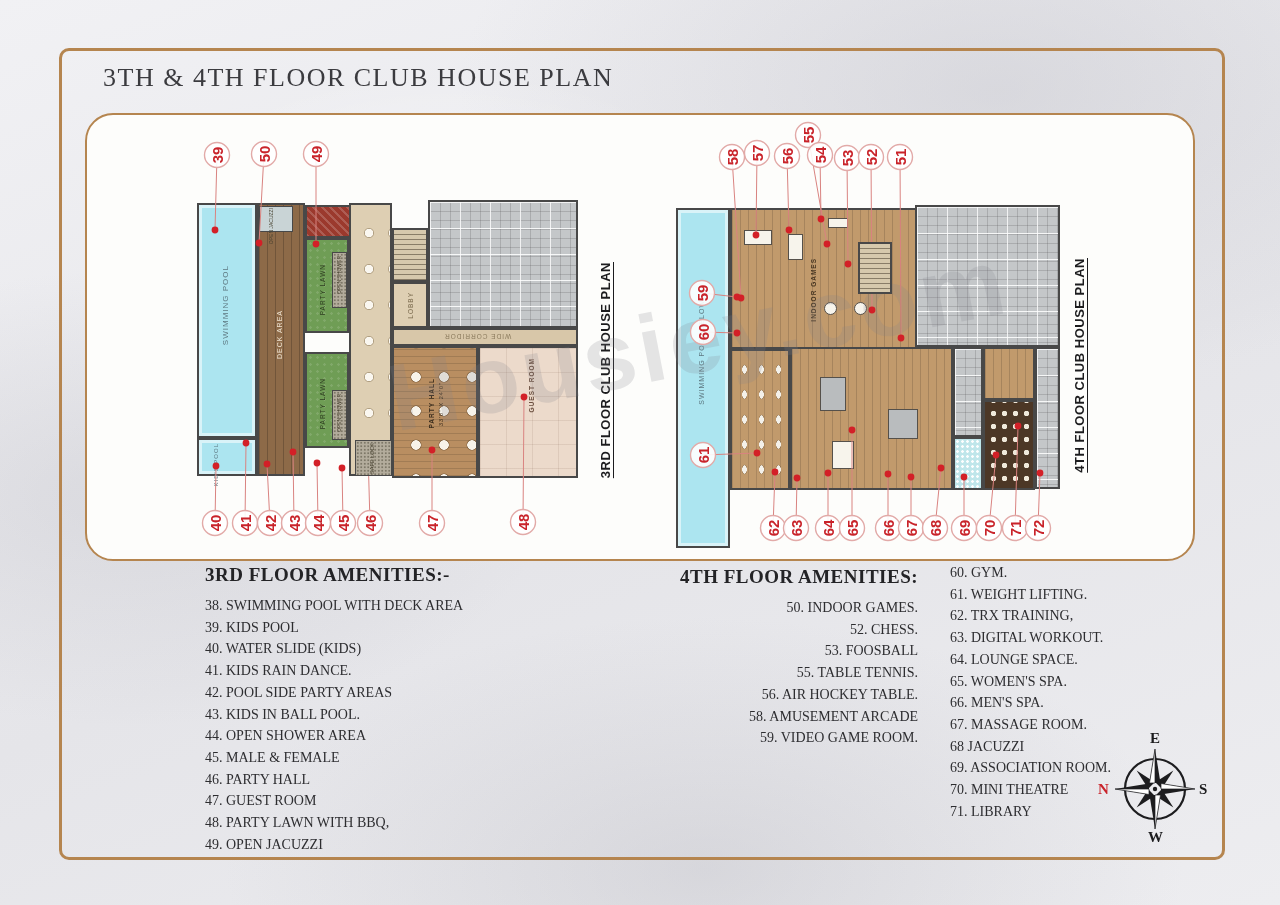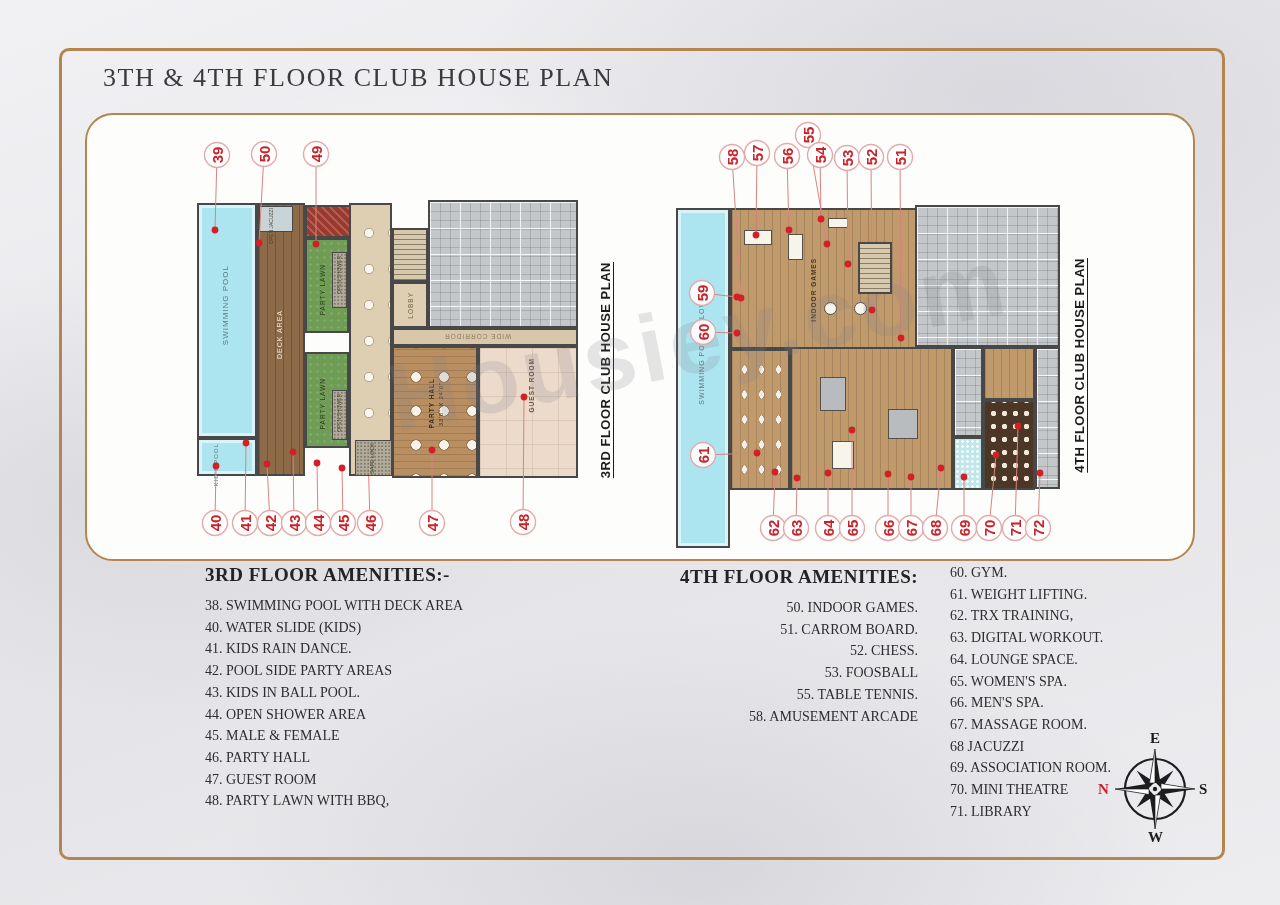--- a/index.html
+++ b/index.html
@@ -291,40 +291,43 @@
       <line x1="1038" y1="528" x2="1040" y2="473" stroke="#d98380" stroke-width="1"></line>
       <circle cx="1040" cy="473" r="3.4" fill="#d32027"></circle>
       <circle cx="1038" cy="528" r="12.5" fill="rgba(255,255,255,.9)" stroke="#e2aaa8" stroke-width="1.4"></circle>
       <text transform="translate(1038,528) rotate(-90)" text-anchor="middle" dominant-baseline="central" fill="#c9232a" font-size="15" font-weight="bold" font-family="Liberation Sans, sans-serif">72</text>
     </svg>
 
   <div class="legend-col" style="left:205px;top:564px;">
     <div class="legend-title">3RD FLOOR AMENITIES:-</div>
     <div>
         <div class="legend-item">38. SWIMMING POOL WITH DECK AREA</div>
+        <div class="legend-item">39. KIDS POOL</div>
         <div class="legend-item">40. WATER SLIDE (KIDS)</div>
         <div class="legend-item">41. KIDS RAIN DANCE.</div>
         <div class="legend-item">42. POOL SIDE PARTY AREAS</div>
         <div class="legend-item">43. KIDS IN BALL POOL.</div>
         <div class="legend-item">44. OPEN SHOWER AREA</div>
         <div class="legend-item">45. MALE &amp; FEMALE</div>
         <div class="legend-item">46. PARTY HALL</div>
         <div class="legend-item">47. GUEST ROOM</div>
         <div class="legend-item">48. PARTY LAWN WITH BBQ,</div>
+        <div class="legend-item">49. OPEN JACUZZI</div>
       </div>
   </div>
   <div class="legend-col" style="left:680px;top:566px;text-align:right;">
     <div class="legend-title">4TH FLOOR AMENITIES:</div>
     <div>
         <div class="legend-item">50. INDOOR GAMES.</div>
-        <div class="legend-item">51. CARROM BOARD.</div>
         <div class="legend-item">52. CHESS.</div>
         <div class="legend-item">53. FOOSBALL</div>
         <div class="legend-item">55. TABLE TENNIS.</div>
+        <div class="legend-item">56. AIR HOCKEY TABLE.</div>
         <div class="legend-item">58. AMUSEMENT ARCADE</div>
+        <div class="legend-item">59. VIDEO GAME ROOM.</div>
       </div>
   </div>
   <div class="legend-col" style="left:950px;top:562px;">
     <div>
         <div class="legend-item">60. GYM.</div>
         <div class="legend-item">61. WEIGHT LIFTING.</div>
         <div class="legend-item">62. TRX TRAINING,</div>
         <div class="legend-item">63. DIGITAL WORKOUT.</div>
         <div class="legend-item">64. LOUNGE SPACE.</div>
         <div class="legend-item">65. WOMEN'S SPA.</div>

